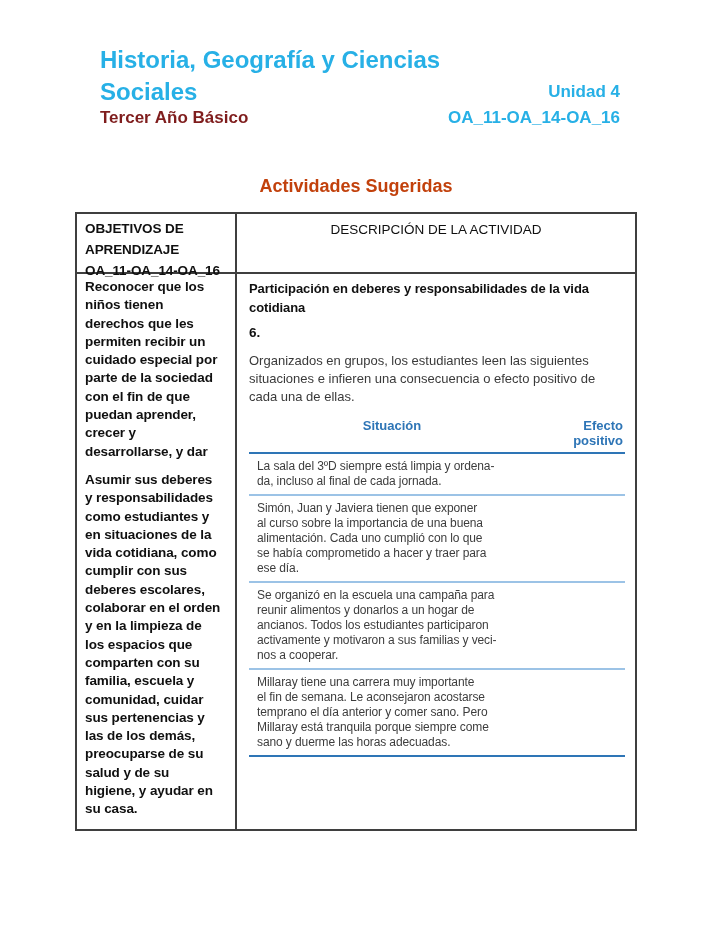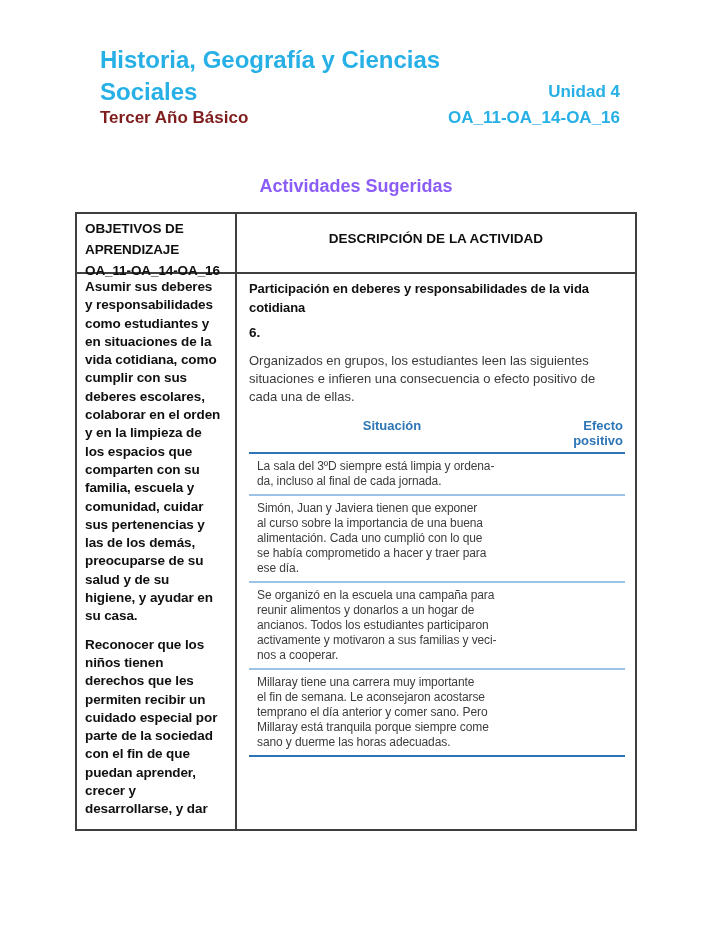--- a/index.html
+++ b/index.html
@@ -22,39 +22,39 @@
   .header-line3 {
     position:absolute; left:100px; top:108px; width:520px;
     display:flex; justify-content:space-between;
     font-size:17px; font-weight:bold;
   }
   .grade-label { color:#7f1d1d; }
   .oa-codes { color:#27b0e6; }
   
   .section-title {
     position:absolute; left:0; top:176px; width:712px; text-align:center;
-    font-size:18px; font-weight:bold; color:#8b5cf6;
+    font-size:18px; font-weight:bold; color:#c2410c;
   }
   
   .main-table {
     position:absolute; left:75px; top:212px; width:562px; height:619px;
     border:2px solid #3f3f3f; display:flex; flex-direction:column;
     background:#fff;
   }
   .trow { display:flex; }
   .thead { height:60px; border-bottom:2px solid #3f3f3f; flex:none; }
   .tbody { flex:1; overflow:hidden; }
   .c1 { width:160px; border-right:2px solid #3f3f3f; flex:none; }
   .c2 { flex:1; }
   .col1-header {
     padding:4px 3px 0 8px; font-size:13.5px; font-weight:bold; line-height:21px;
     white-space:pre-line; letter-spacing:-0.1px; color:#101010;
   }
   .col2-header {
-    padding-top:17px; text-align:center; font-size:13.5px; font-weight:bold; color:#101010;
+    padding-top:8px; text-align:center; font-size:13.5px; font-weight:normal; color:#101010;
   }
   
   .objectives { padding:4px 3px 0 8px; }
   .objectives p {
     font-size:13.5px; font-weight:bold; line-height:18.3px; letter-spacing:-0.1px;
     white-space:pre-line; margin:0 0 10px 0; color:#101010;
   }
   
   .activity { padding:5px 10px 17px 12px; }
   .act-heading {
@@ -99,49 +99,49 @@
 
   <div class="main-table">
     <div class="trow thead">
       <div class="c1 col1-header">OBJETIVOS DE
 APRENDIZAJE
 OA_11-OA_14-OA_16</div>
       <div class="c2 col2-header">DESCRIPCIÓN DE LA ACTIVIDAD</div>
     </div>
     <div class="trow tbody">
       <div class="c1 objectives">
+        <p>Reconocer que los
+niños tienen
+derechos que les
+permiten recibir un
+cuidado especial por
+parte de la sociedad
+con el fin de que
+puedan aprender,
+crecer y
+desarrollarse, y dar</p>
         <p>Asumir sus deberes
 y responsabilidades
 como estudiantes y
 en situaciones de la
 vida cotidiana, como
 cumplir con sus
 deberes escolares,
 colaborar en el orden
 y en la limpieza de
 los espacios que
 comparten con su
 familia, escuela y
 comunidad, cuidar
 sus pertenencias y
 las de los demás,
 preocuparse de su
 salud y de su
 higiene, y ayudar en
 su casa.</p>
-        <p>Reconocer que los
-niños tienen
-derechos que les
-permiten recibir un
-cuidado especial por
-parte de la sociedad
-con el fin de que
-puedan aprender,
-crecer y
-desarrollarse, y dar</p>
       </div>
       <div class="c2 activity">
         <div class="act-heading">Participación en deberes y responsabilidades de la vida
 cotidiana</div>
         <div class="act-number">6.</div>
         <div class="act-intro">Organizados en grupos, los estudiantes leen las siguientes
 situaciones e infieren una consecuencia o efecto positivo de
 cada una de ellas.</div>
 
         <div class="inner-table">

